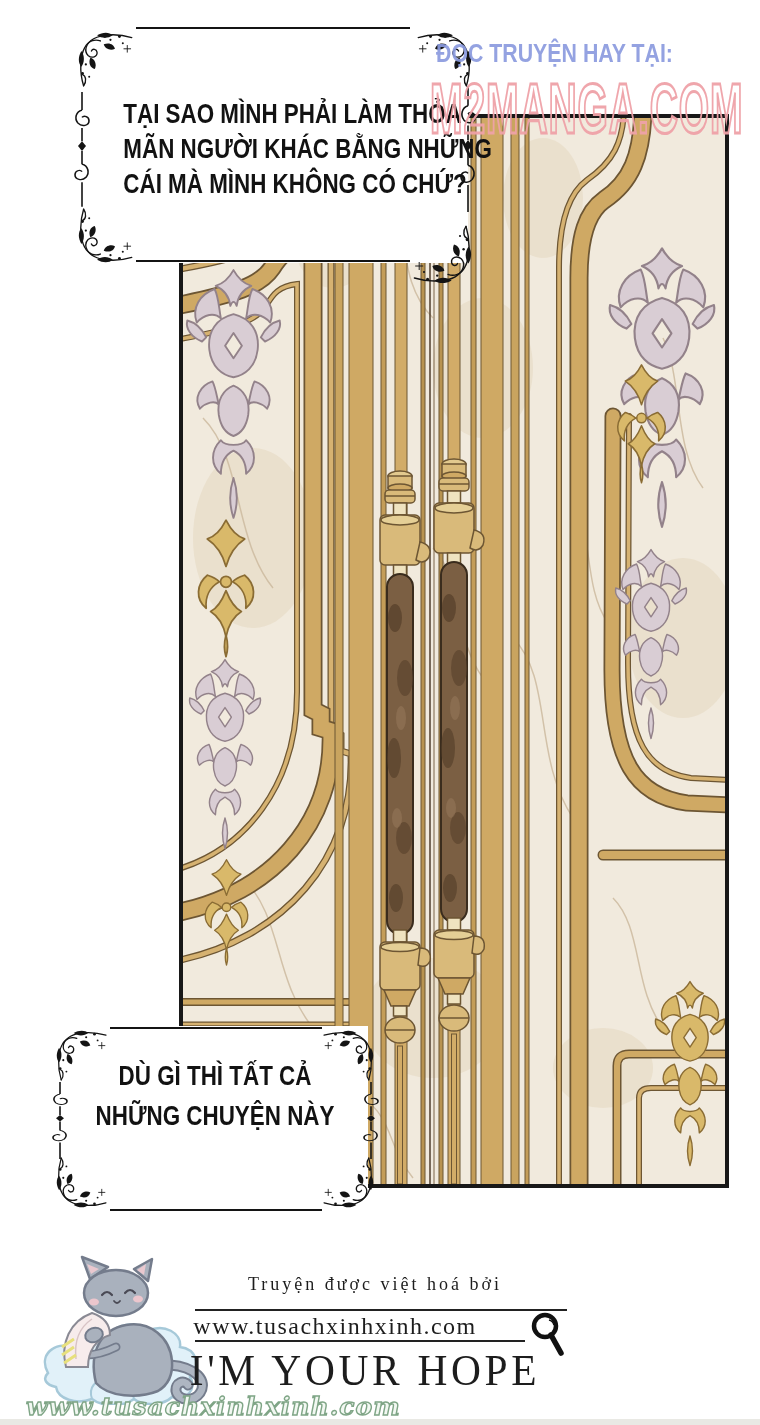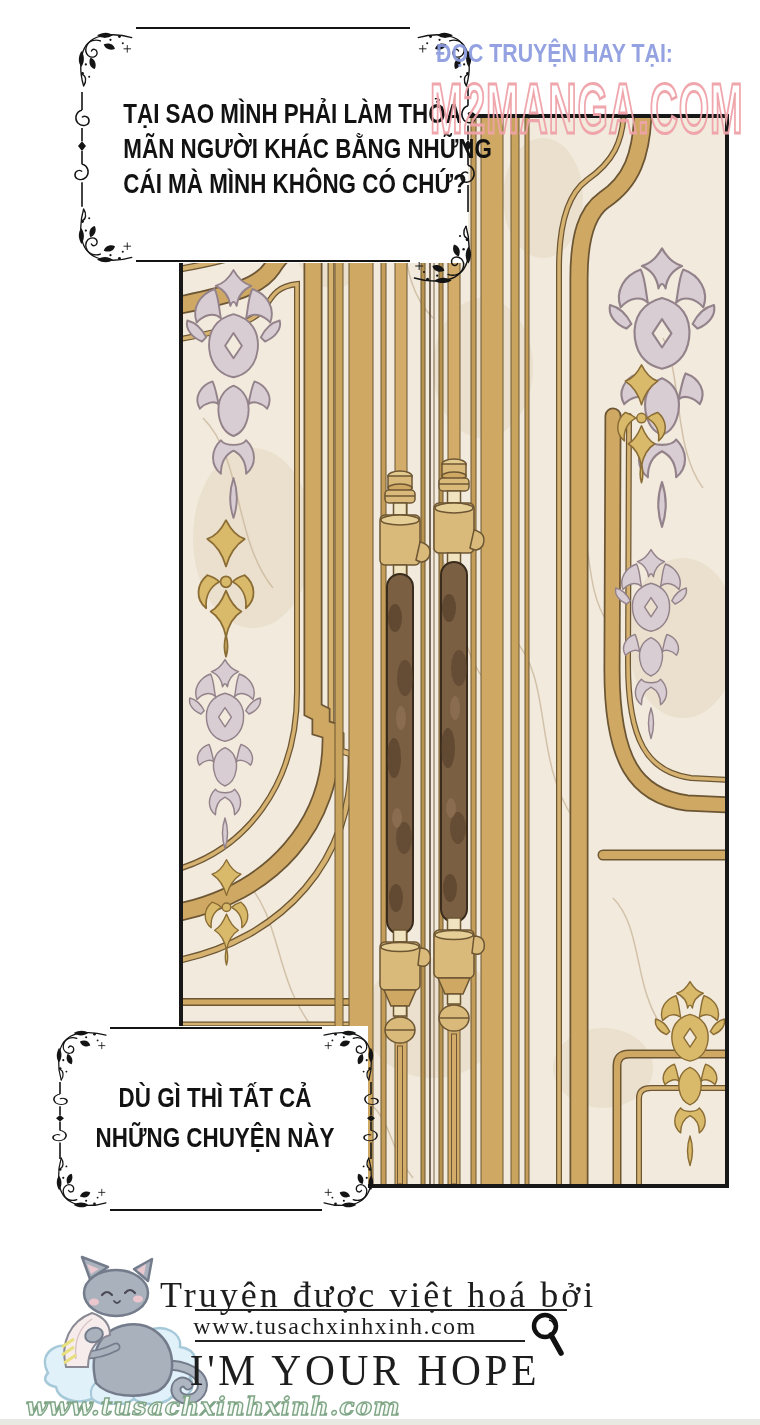--- a/index.html
+++ b/index.html
@@ -17,21 +17,21 @@
                transform-origin:50% 50%;white-space:nowrap;font-family:"Liberation Sans",sans-serif;}
   #bubble2-text .bubble-line{line-height:40px;}
   
   #wm-prefix{left:436px;top:38px;font-size:26px;font-weight:700;color:#8b9bdf;
              transform:scaleX(0.82);transform-origin:left top;white-space:nowrap;opacity:.92;}
   #wm-site{left:430px;top:66px;font-size:46px;font-weight:700;color:transparent;
            -webkit-text-stroke:2px #efa2a8;transform:scale(0.85,1.55);transform-origin:left top;
            white-space:nowrap;letter-spacing:1px;opacity:.95;}
   
   .credit{color:#1d1d1d;text-align:center;white-space:nowrap;font-family:"Liberation Serif",serif;}
-  #credit-line1{left:160px;top:1274px;width:410px;font-size:36px;letter-spacing:3px;}
+  #credit-line1{left:170px;top:1274px;width:410px;font-size:18px;letter-spacing:3px;}
   #credit-url{left:130px;top:1313px;width:410px;font-size:24px;letter-spacing:1.5px;}
   #credit-tagline{left:155px;top:1344px;width:420px;font-size:45px;letter-spacing:4px;
                   transform:scaleX(0.92);transform-origin:center top;}
   .rule{height:2px;background:#222;}
   #rule1{left:195px;top:1309px;width:372px;}
   #rule2{left:195px;top:1340px;width:330px;}
   #credit-script{left:26px;top:1392px;font-size:25px;font-weight:700;font-style:italic;
                  font-family:"DejaVu Serif",serif;color:#f2f8f2;-webkit-text-stroke:1.4px #7fa586;
                  letter-spacing:1px;white-space:nowrap;}
   #bottom-strip{left:0;top:1419px;width:760px;height:6px;background:#e9e9e4;}
@@ -264,21 +264,21 @@
     <rect x="12" y="10" width="306" height="186" fill="#ffffff"></rect>
     <line x1="60" y1="12" x2="272" y2="12" stroke="#141414" stroke-width="2"></line>
     <line x1="60" y1="194" x2="272" y2="194" stroke="#141414" stroke-width="2"></line>
     <use href="#corner-flourish" transform="translate(6,14) scale(0.52)"></use>
     <use href="#corner-flourish" transform="translate(324,14) scale(-0.52,0.52)"></use>
     <use href="#corner-flourish" transform="translate(6,192) scale(0.52,-0.52)"></use>
     <use href="#corner-flourish" transform="translate(324,192) scale(-0.52,-0.52)"></use>
     <use href="#edge-scroll" transform="translate(2,66) scale(1,0.55)"></use>
     <use href="#edge-scroll" transform="translate(313,66) scale(1,0.55)"></use>
   </svg>
-  <div class="abs bubble-text" id="bubble2-text" style="left:62px;top:1078px;width:306px">
+  <div class="abs bubble-text" id="bubble2-text" style="left:62px;top:1056px;width:306px">
     <div class="bubble-line">DÙ GÌ THÌ TẤT CẢ</div>
     <div class="bubble-line">NHỮNG CHUYỆN NÀY</div>
   </div>
 
   <div class="abs" id="wm-prefix">ĐỌC TRUYỆN HAY TẠI:</div>
   <div class="abs" id="wm-site">M2MANGA.COM</div>
 
   <svg class="abs" style="left:30px;top:1255px" width="180" height="150" viewBox="0 0 180 150">
 
     <path d="M18,118 C8,100 24,86 44,92 C46,78 66,72 80,80 C86,68 108,66 118,76 C134,68 152,78 150,92 C166,94 172,110 160,122 C168,134 156,146 142,142 C134,150 114,152 104,144 C94,152 72,152 62,144 C46,150 28,144 26,132 C16,130 12,124 18,118 Z" fill="#e1f1f9" stroke="#a6c9d9" stroke-width="2.5"></path>

